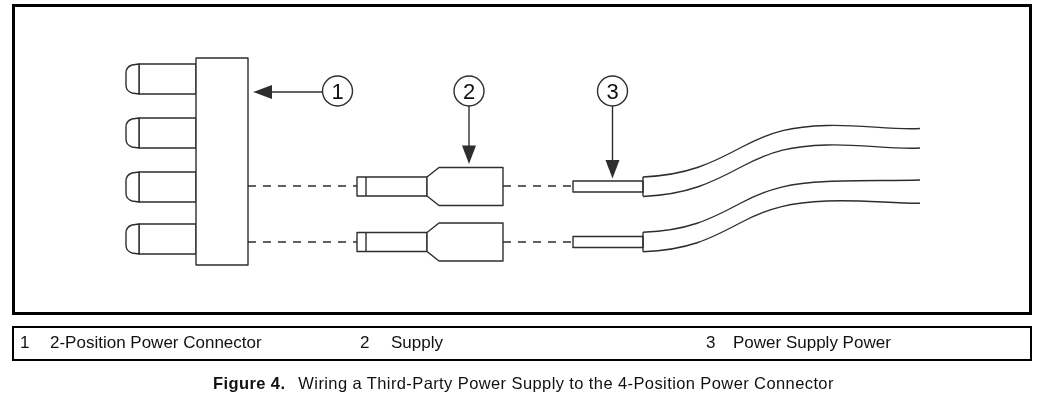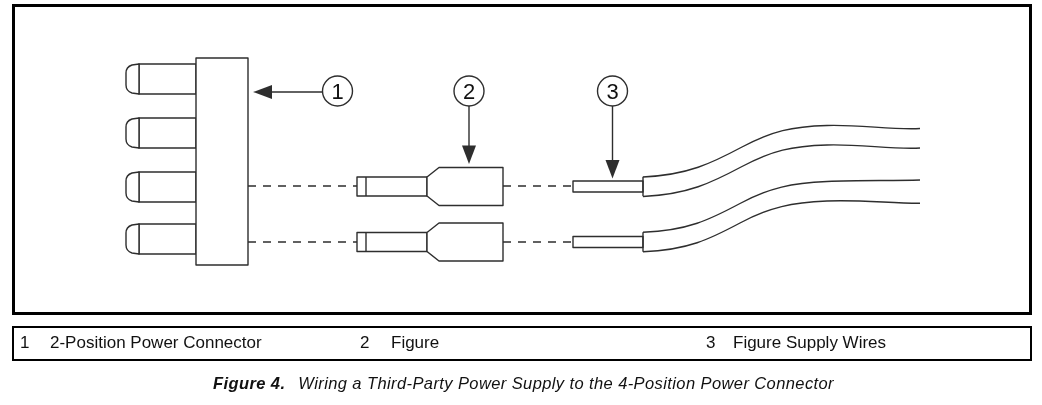--- a/index.html
+++ b/index.html
@@ -8,21 +8,21 @@
   svg{position:absolute;left:0;top:0;}
   .ln{fill:none;stroke:var(--line,#2e2e2e);stroke-width:1.4;stroke-linejoin:round;}
   .lnf{fill:#ffffff;stroke:var(--line,#2e2e2e);stroke-width:1.4;stroke-linejoin:round;}
   .dash{fill:none;stroke:var(--line,#2e2e2e);stroke-width:1.5;stroke-dasharray:8 7;}
   .frame{fill:none;stroke:var(--border,#000);}
   .head{fill:var(--line,#1a1a1a);stroke:none;}
   .cnum{font-family:"Liberation Sans","DejaVu Sans",sans-serif;font-size:22px;fill:var(--text,#111);text-anchor:middle;}
   .legend{position:absolute;left:12px;top:326px;width:1020px;height:35px;font-size:17px;line-height:34px;}
   .legend .num{position:absolute;top:0;}
   .legend .lbl{position:absolute;top:0;white-space:nowrap;}
-  .caption{position:absolute;left:213px;top:374px;font-size:16.5px;letter-spacing:.4px;white-space:nowrap;font-style:italic;}
+  .caption{position:absolute;left:213px;top:374px;font-size:16.5px;letter-spacing:.4px;white-space:nowrap;}
   .caption .cap-label{font-weight:bold;}
   .caption .cap-text{margin-left:8px;}
 </style>
 </head>
 <body>
 
 <div class="page">
 
   <svg width="1042" height="405" viewBox="0 0 1042 405">
 
@@ -102,23 +102,23 @@
       <text class="cnum" x="612.5" y="99">3</text>
     </g>
 
     <rect class="frame" x="13" y="327" width="1018" height="33" stroke-width="2"></rect>
   </svg>
 
   <div class="legend">
     <span class="num" style="left:8px">1</span>
     <span class="lbl" style="left:38px">2-Position Power Connector</span>
     <span class="num" style="left:348px">2</span>
-    <span class="lbl" style="left:379px">Figure</span>
+    <span class="lbl" style="left:379px">Supply</span>
     <span class="num" style="left:694px">3</span>
-    <span class="lbl" style="left:721px">Figure Supply Wires</span>
+    <span class="lbl" style="left:721px">Power Supply Power</span>
   </div>
 
   <div class="caption">
     <span class="cap-label">Figure 4.</span>
     <span class="cap-text">Wiring a Third-Party Power Supply to the 4-Position Power Connector</span>
   </div>
 
 </div>
 
 </body></html>

